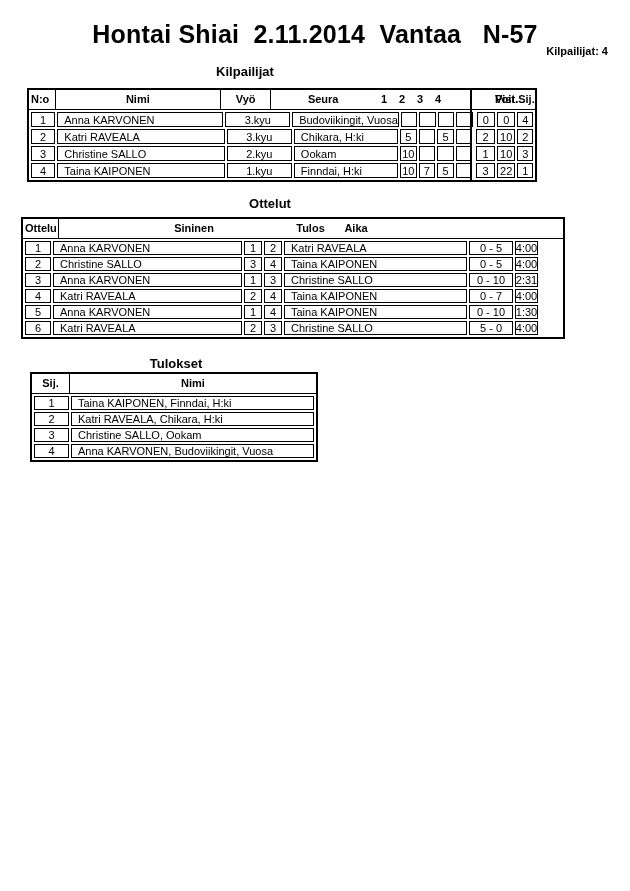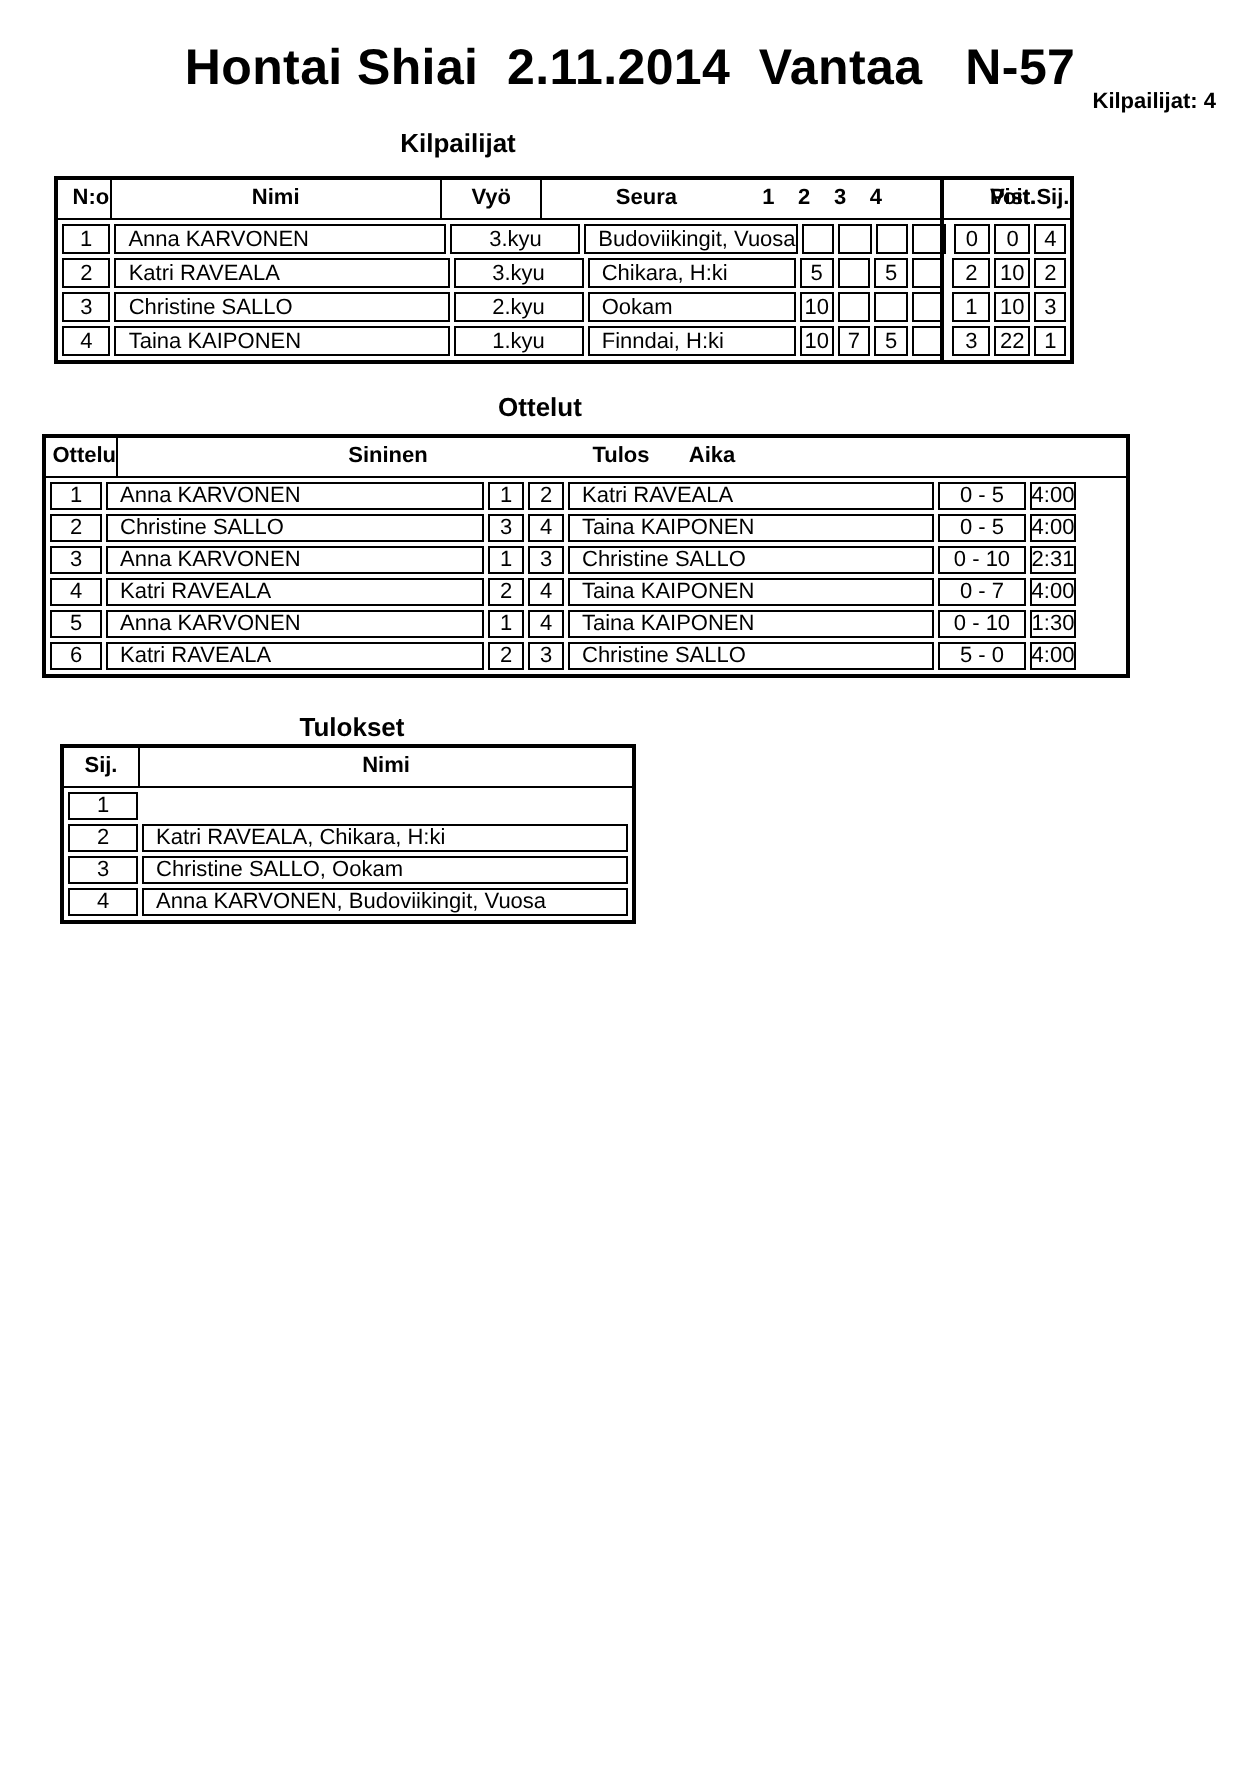--- a/index.html
+++ b/index.html
@@ -15,39 +15,39 @@
     white-space:pre; letter-spacing:0.2px;
   }
   .count-label {
     position:absolute; top:45px; right:22px;
     font-size:11px; font-weight:bold;
   }
   .section-heading {
     position:absolute; transform:translateX(-50%);
     font-size:13px; font-weight:bold; white-space:nowrap;
   }
-  .h-kilpailijat { left:229px; top:64px; }
+  .h-kilpailijat { left:245px; top:64px; }
   .h-ottelut    { left:270px; top:196px; }
   .h-tulokset   { left:176px; top:356px; }
 
   .tbl {
     position:absolute; box-sizing:border-box;
     border:2px solid #000; background:#fff; font-size:11px;
   }
   .tbl1 { left:27px; top:88px;  width:510px; }
   .tbl2 { left:21px; top:217px; width:544px; }
   .tbl3 { left:30px; top:372px; width:288px; }
 
   .thead {
     display:flex; height:19px; line-height:19px;
     border-bottom:1px solid #000; font-weight:bold;
   }
   .hc { box-sizing:border-box; text-align:center; white-space:nowrap; overflow:visible; }
   .hc.sep { border-right:1px solid #000; }
-  .hc.left { text-align:right; padding-left:2px; }
+  .hc.left { text-align:left; padding-left:2px; }
 
   .tbody { padding:2px; }
   .trow { display:flex; gap:2px; margin-top:2px; }
   .trow:first-child { margin-top:0; }
   .tc {
     box-sizing:border-box; border:1px solid #000;
     display:flex; align-items:center; justify-content:center;
     white-space:nowrap; overflow:visible;
   }
   .tbl1 .tc { height:15px; }
@@ -232,20 +232,21 @@
 
   <div class="section-heading h-tulokset">Tulokset</div>
   <div class="tbl tbl3">
     <div class="thead">
       <div class="hc sep h3-sij">Sij.</div>
       <div class="hc h3-nimi">Nimi</div>
     </div>
     <div class="tbody">
   <div class="trow">
     <div class="tc t3-sij">1</div>
+    <div class="tc left t3-nimi">Taina KAIPONEN, Finndai, H:ki</div>
   </div>
 
   <div class="trow">
     <div class="tc t3-sij">2</div>
     <div class="tc left t3-nimi">Katri RAVEALA, Chikara, H:ki</div>
   </div>
 
   <div class="trow">
     <div class="tc t3-sij">3</div>
     <div class="tc left t3-nimi">Christine SALLO, Ookam</div>

